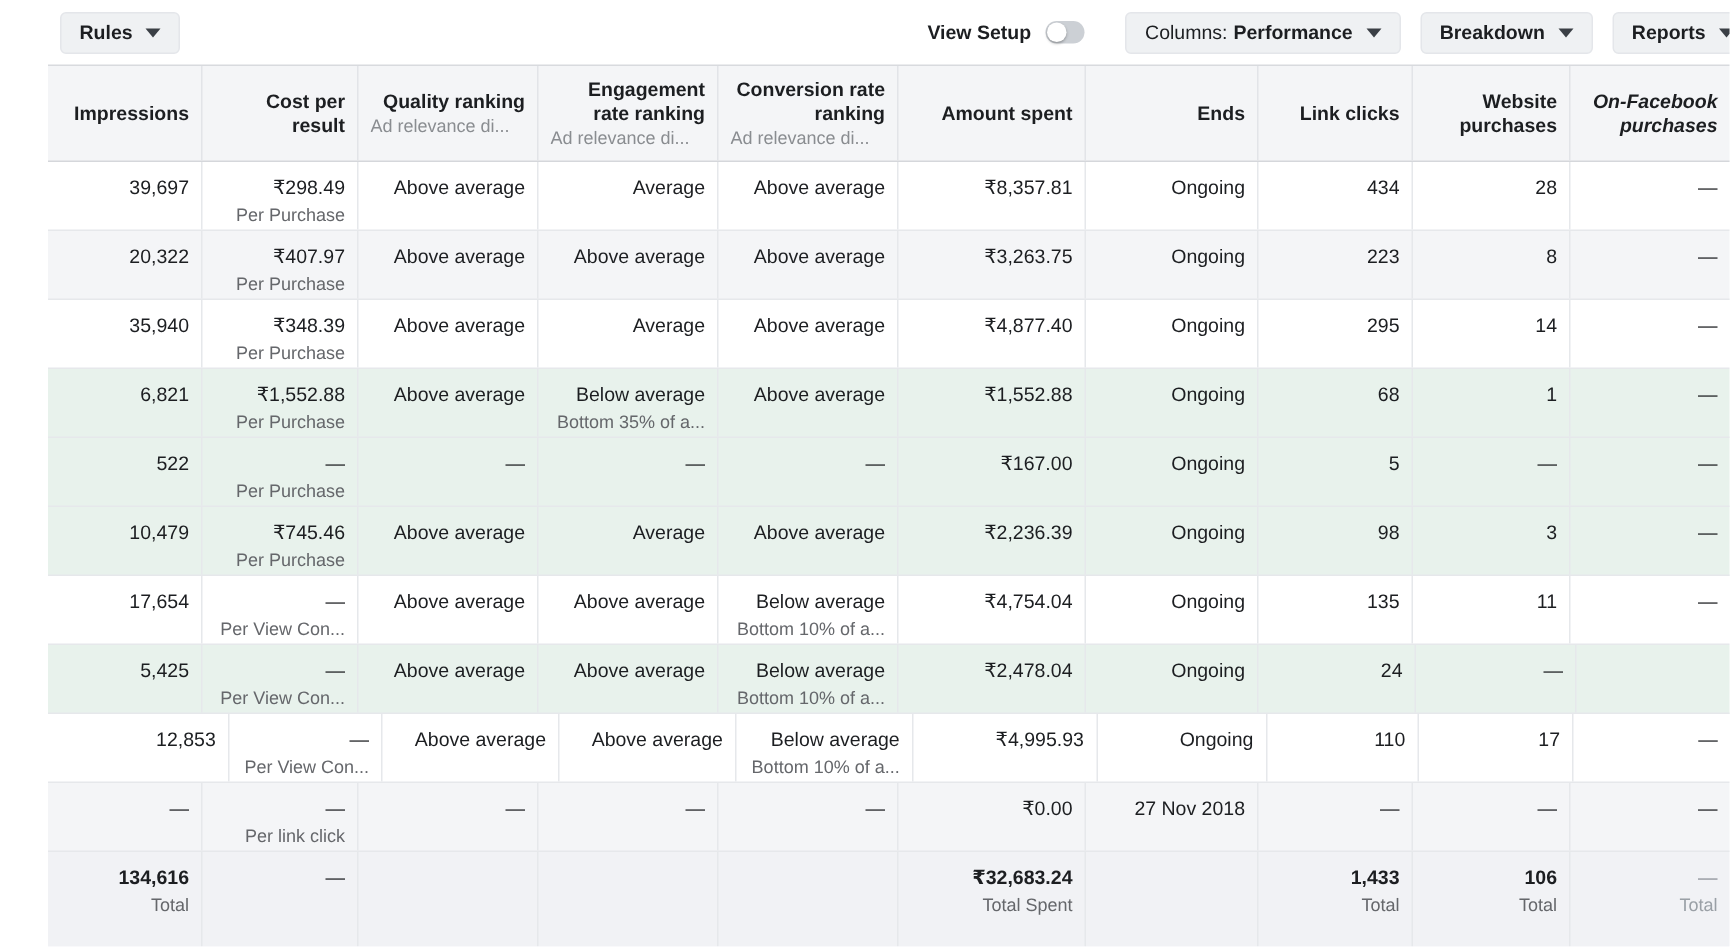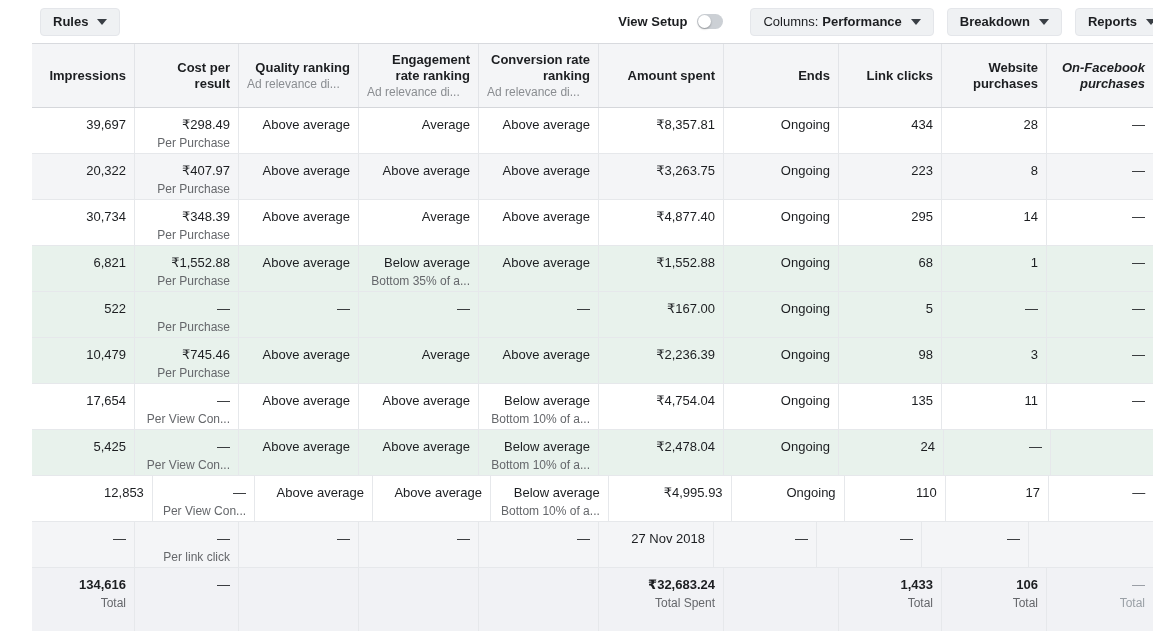--- a/index.html
+++ b/index.html
@@ -221,21 +221,21 @@
         <div class="cell" style="width: 105px;">
           <div class="v">8</div>
         </div>
         <div class="cell" style="width: 107px;">
           <div class="v">—</div>
         </div>
         <div class="cell plus" style="width: 26px;"></div>
       </div>
       <div class="trow ">
         <div class="cell" style="width: 103px;">
-          <div class="v">30,734</div>
+          <div class="v">35,940</div>
         </div>
         <div class="cell" style="width: 104px;">
           <div class="v">₹348.39</div>
           <div class="s">Per Purchase</div>
         </div>
         <div class="cell" style="width: 120px;">
           <div class="v">Above average</div>
         </div>
         <div class="cell" style="width: 120px;">
           <div class="v">Average</div>
@@ -475,20 +475,23 @@
         </div>
         <div class="cell" style="width: 120px;">
           <div class="v">—</div>
         </div>
         <div class="cell" style="width: 120px;">
           <div class="v">—</div>
         </div>
         <div class="cell" style="width: 120px;">
           <div class="v">—</div>
         </div>
+        <div class="cell" style="width: 125px;">
+          <div class="v">₹0.00</div>
+        </div>
         <div class="cell" style="width: 115px;">
           <div class="v">27 Nov 2018</div>
         </div>
         <div class="cell" style="width: 103px;">
           <div class="v">—</div>
         </div>
         <div class="cell" style="width: 105px;">
           <div class="v">—</div>
         </div>
         <div class="cell" style="width: 107px;">

